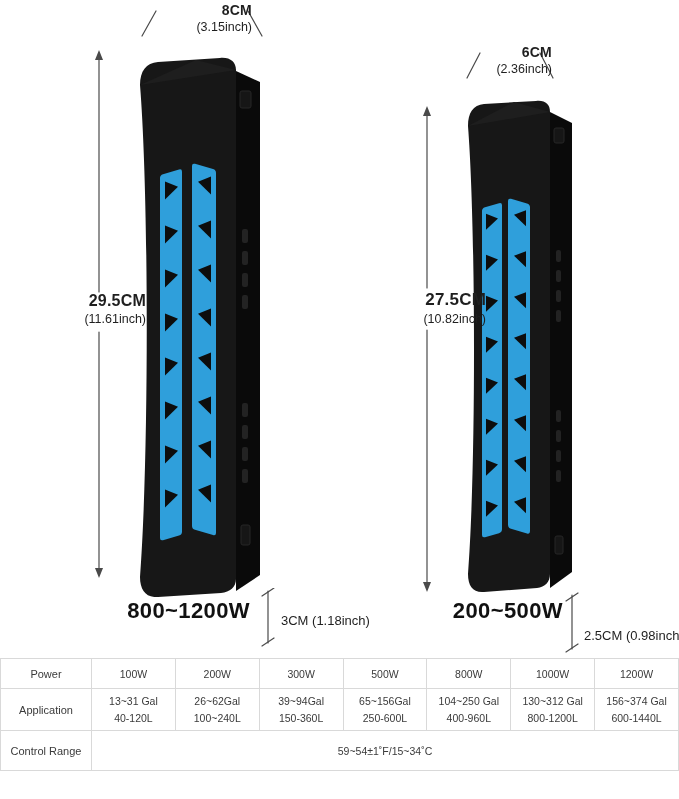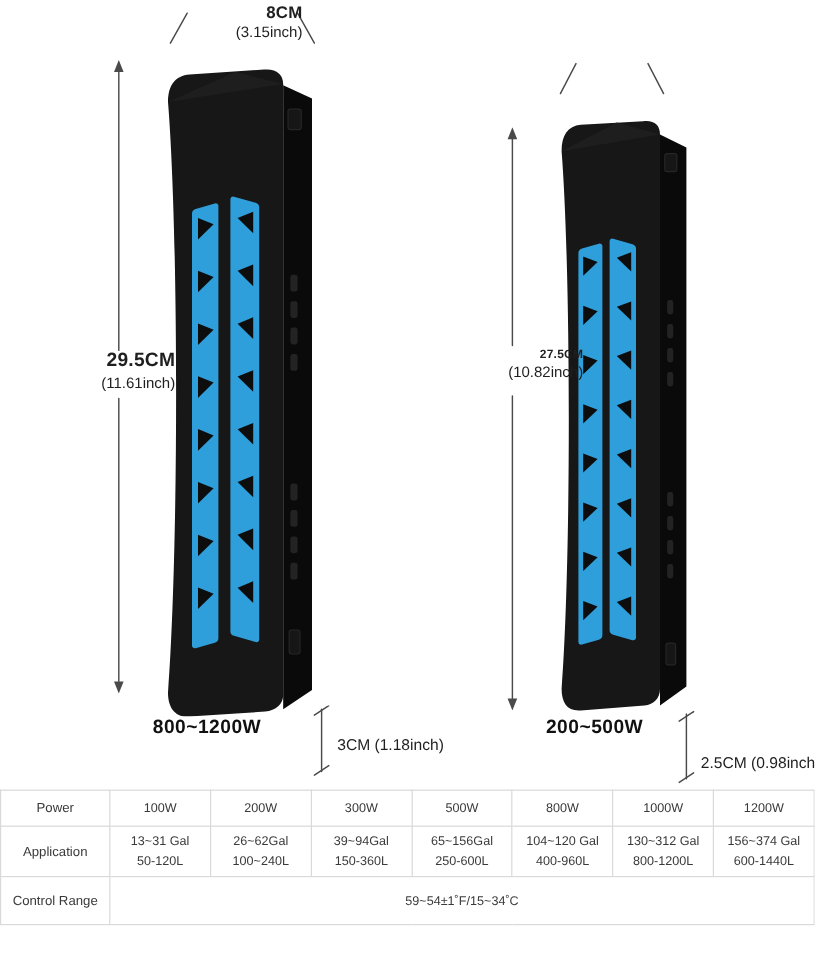--- a/index.html
+++ b/index.html
@@ -1,21 +1,21 @@
 <!DOCTYPE html>
 <html><head>
 <meta charset="utf-8">
 <style>
   html,body { margin:0; padding:0; background:#ffffff; font-family:"Liberation Sans","DejaVu Sans",sans-serif; }
   .canvas { position:relative; width:679px; height:799px; background:#ffffff; overflow:hidden; }
   .abs { position:absolute; }
   .dim-text { text-align:right; color:#1f1f1f; }
   .dim-main { font-size:14px; font-weight:600; letter-spacing:.2px; }
   .dim-sub  { font-size:12.5px; margin-top:2px; }
-  .power-label { font-size:16px; font-weight:700; color:#111; text-align:center; letter-spacing:.4px; }
+  .power-label { font-size:22px; font-weight:700; color:#111; text-align:right; letter-spacing:.4px; }
   .depth-text { font-size:13px; color:#1f1f1f; white-space:nowrap; }
   svg.dim line { stroke:#4a4a4a; stroke-width:1.2; stroke-linecap:round; }
   svg.dim polygon { fill:#4a4a4a; }
   table.spec { position:absolute; left:0; top:658px; width:679px; border-collapse:collapse; table-layout:fixed; font-size:10.5px; color:#3a3a3a; background:#fff; }
   table.spec td { border:1px solid #d9d9d9; text-align:center; vertical-align:middle; padding:2px 3px; }
   table.spec td.rowhead { font-size:11px; }
   .pre { white-space:pre-line; line-height:1.55; }
 </style>
 </head>
 <body>
@@ -96,20 +96,24 @@
     <line x1="8" y1="3" x2="8" y2="55"></line>
     <line x1="2" y1="8" x2="14" y2="0"></line>
     <line x1="2" y1="58" x2="14" y2="50"></line>
   </svg>
   <div class="abs depth-text" style="left:281px; top:613px;text-align:right;">3CM (1.18inch)</div>
 
   <svg class="abs dim" style="left:464px; top:50px;" width="92" height="30" viewBox="0 0 92 30">
     <line x1="3" y1="28" x2="16" y2="3"></line>
     <line x1="76" y1="3" x2="89" y2="28"></line>
   </svg>
+  <div class="abs dim-text" style="left:468px; top:44px; width:84px;">
+    <div class="dim-main">6CM</div>
+    <div class="dim-sub">(2.36inch)</div>
+  </div>
 
   <svg class="abs" style="left:464px; top:100px;" width="114" height="496" viewBox="0 0 114 496">
     <g>
       <polygon points="86,12 108,23 108,472 86,488" fill="#0a0a0a"></polygon>
       <rect x="90" y="28" width="10" height="15" rx="2" fill="#161616" stroke="#262626" stroke-width="1"></rect>
       <rect x="91" y="436" width="8" height="18" rx="2" fill="#161616" stroke="#262626" stroke-width="1"></rect>
       <g fill="#232323">
         <rect x="92" y="150" width="5" height="12" rx="2"></rect>
         <rect x="92" y="170" width="5" height="12" rx="2"></rect>
         <rect x="92" y="190" width="5" height="12" rx="2"></rect>
@@ -152,21 +156,21 @@
     </g>
   </svg>
 
   <svg class="abs dim" style="left:418px; top:106px;" width="18" height="486" viewBox="0 0 18 486">
     <polygon points="9,0 5,10 13,10"></polygon>
     <line x1="9" y1="10" x2="9" y2="182"></line>
     <line x1="9" y1="224" x2="9" y2="476"></line>
     <polygon points="9,486 5,476 13,476"></polygon>
   </svg>
   <div class="abs dim-text" style="left:368px; top:290px; width:118px;">
-    <div class="dim-main" style="font-size:10px;">27.5CM</div>
+    <div class="dim-main" style="font-size:17px;">27.5CM</div>
     <div class="dim-sub">(10.82inch)</div>
   </div>
 
   <div class="abs power-label" style="left:428px; top:598px; width:135px;">200~500W</div>
 
   <svg class="abs dim" style="left:564px; top:592px;" width="18" height="62" viewBox="0 0 18 62">
     <line x1="8" y1="3" x2="8" y2="57"></line>
     <line x1="2" y1="9" x2="14" y2="1"></line>
     <line x1="2" y1="60" x2="14" y2="52"></line>
   </svg>
@@ -190,28 +194,28 @@
       <td>200W</td>
       <td>300W</td>
       <td>500W</td>
       <td>800W</td>
       <td>1000W</td>
       <td>1200W</td>
     </tr>
     <tr style="height:42px;">
       <td class="rowhead">Application</td>
       <td class="pre">13~31 Gal
-50-120L</td>
+40-120L</td>
       <td class="pre">26~62Gal
 100~240L</td>
       <td class="pre">39~94Gal
 150-360L</td>
       <td class="pre">65~156Gal
 250-600L</td>
-      <td class="pre">104~120 Gal
+      <td class="pre">104~250 Gal
 400-960L</td>
       <td class="pre">130~312 Gal
 800-1200L</td>
       <td class="pre">156~374 Gal
 600-1440L</td>
     </tr>
     <tr style="height:40px;">
       <td class="rowhead">Control Range</td>
       <td colspan="7">59~54±1˚F/15~34˚C</td>
     </tr>

